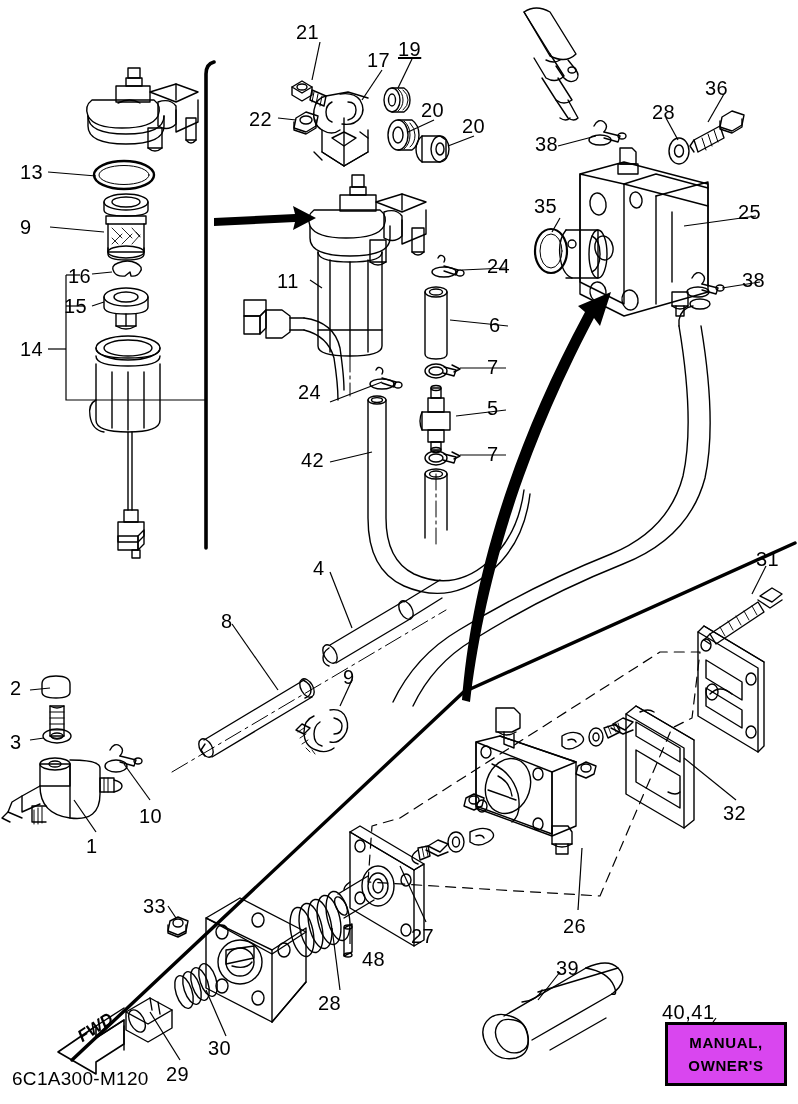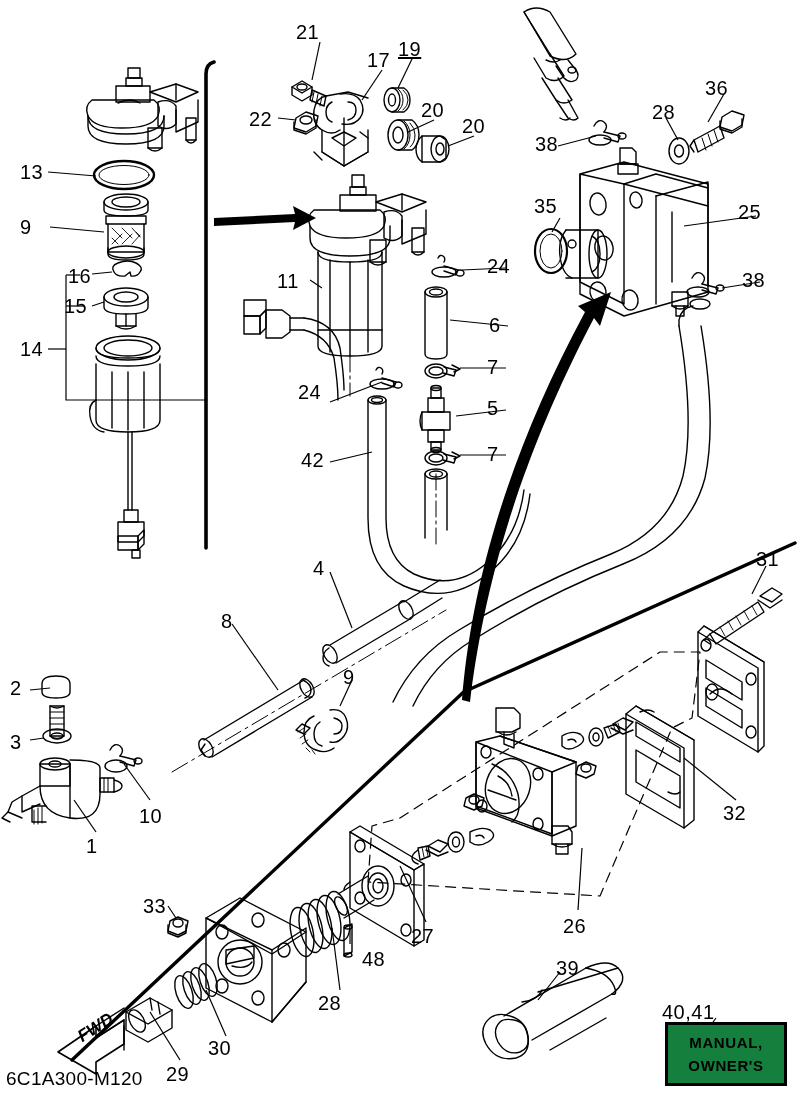--- a/index.html
+++ b/index.html
@@ -18,21 +18,21 @@
   }
   .code{
     position:absolute;font-size:19px;letter-spacing:0.3px;
     font-family:"Liberation Sans","DejaVu Sans",sans-serif;color:#000;
   }
   .fwdtxt{
     position:absolute;font-size:17px;font-weight:bold;font-style:italic;
     color:#000;font-family:"Liberation Sans","DejaVu Sans",sans-serif;
   }
   .manualbox{
-    position:absolute;border:2px solid #000;background:#15803d;
+    position:absolute;border:2px solid #000;background:#d946ef;
     display:flex;flex-direction:column;align-items:center;justify-content:center;
   }
   .manualbox .inner{
     border:1.5px solid #000;width:100%;height:100%;
     display:flex;flex-direction:column;align-items:center;justify-content:center;
     box-sizing:border-box;
   }
   .manualbox span{
     font-size:15px;font-weight:bold;letter-spacing:0.6px;line-height:1.55;
     font-family:"Liberation Sans","DejaVu Sans",sans-serif;
@@ -724,21 +724,21 @@
     <path d="M180 1060 L150 1012"></path>
     <path d="M426 922 L400 866"></path>
     <path d="M578 910 L582 848"></path>
     <path d="M560 972 L538 1000"></path>
     <path d="M716 1018 L700 1040"></path>
   </g>
 </svg>
 
 <div class="fwdtxt" style="left:74px;top:1030px;transform:rotate(-33deg);transform-origin:left top;">FWD</div>
 
-<div class="code" style="left:6px;top:1068px;">6C1A300-M120</div>
+<div class="code" style="left:12px;top:1068px;">6C1A300-M120</div>
 
 <div class="manualbox" style="left:665px;top:1022px;width:118px;height:60px;">
   <div class="inner">
     <span>MANUAL,</span>
     <span>OWNER'S</span>
   </div>
 </div>
 
 </div>
 

